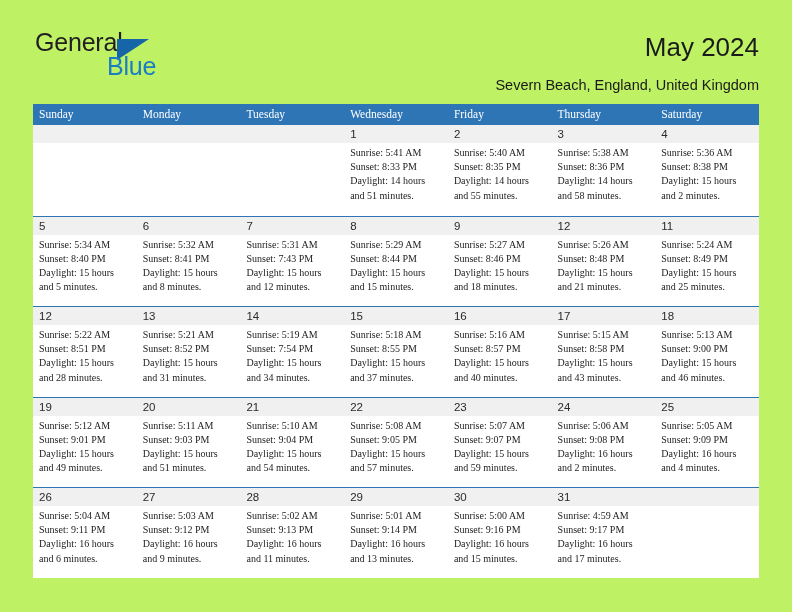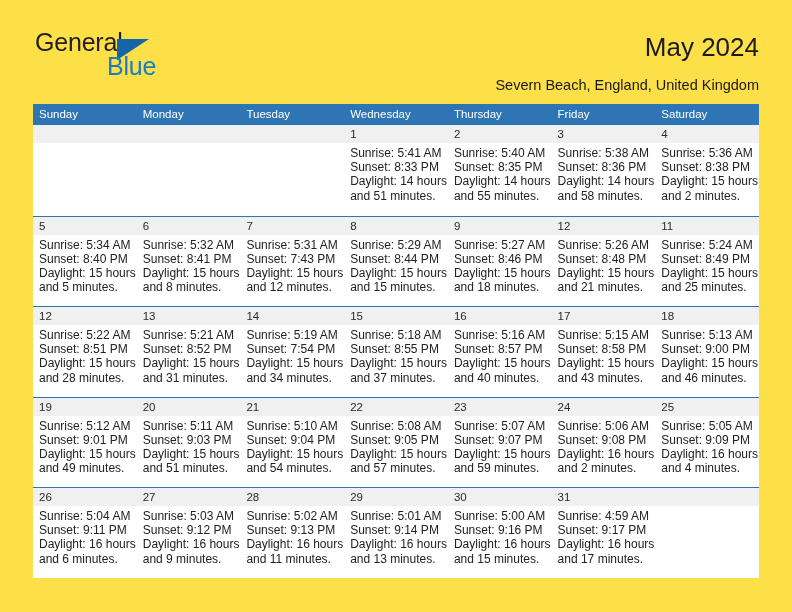--- a/index.html
+++ b/index.html
@@ -6,21 +6,21 @@
   html, body {
     margin: 0; padding: 0;
     width: 792px; height: 612px;
     background: #ffffff;
     font-family: "Liberation Sans", sans-serif;
     -webkit-font-smoothing: antialiased;
   }
   #page {
     position: relative;
     width: 792px; height: 612px;
-    background: #fde047;
+    background: #bef264;
     overflow: hidden;
   }
 
   
   .header {
     position: absolute;
     left: 33px; top: 28px;
     width: 726px; height: 72px;
   }
   .brand {
@@ -71,20 +71,21 @@
   
   .calendar {
     position: absolute;
     left: 33px; top: 104px;
     width: 726px;
   }
   .dow-row {
     display: flex;
     background: #2e75b6;
     height: 21px;
+    font-family: Liberation Serif, serif;
   }
   .dow {
     flex: 1 1 0;
     min-width: 0;
     color: #ffffff;
     font-size: 11.5px;
     line-height: 21px;
     padding-left: 6px;
     white-space: nowrap;
   }
@@ -103,23 +104,24 @@
   .cell-daynum {
     height: 18px;
     background: #f0f0f0;
     font-size: 11.5px;
     color: #2a2a2a;
     line-height: 18px;
     padding-left: 6px;
   }
   .cell-body {
     padding: 3px 5px 0 6px;
-    font-size: 12px;
+    font-size: 10px;
     color: #222222;
     line-height: 14.2px;
+    font-family: Liberation Serif, serif;
   }
   .cell-body div { white-space: nowrap; }
 </style>
 </head>
 <body>
 
 <div id="page">
 
   <div class="header">
 
@@ -132,22 +134,22 @@
     <div class="title">May 2024</div>
     <div class="subtitle">Severn Beach, England, United Kingdom</div>
   </div>
 
   <div class="calendar">
     <div class="dow-row">
         <div class="dow">Sunday</div>
         <div class="dow">Monday</div>
         <div class="dow">Tuesday</div>
         <div class="dow">Wednesday</div>
+        <div class="dow">Friday</div>
         <div class="dow">Thursday</div>
-        <div class="dow">Friday</div>
         <div class="dow">Saturday</div>
       </div>
     <div id="weeks">
         <div class="week">
           <div class="cell empty">
             <div class="cell-daynum"></div>
           </div>
           <div class="cell empty">
             <div class="cell-daynum"></div>
           </div>

